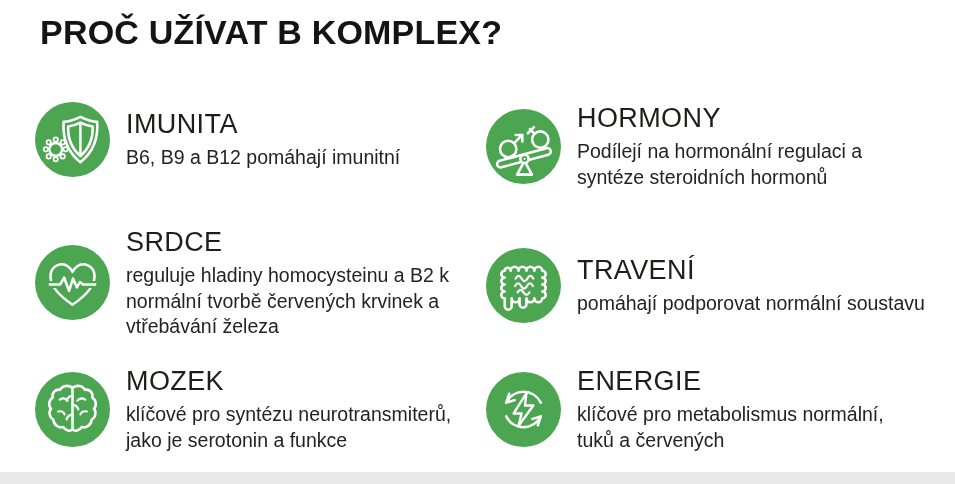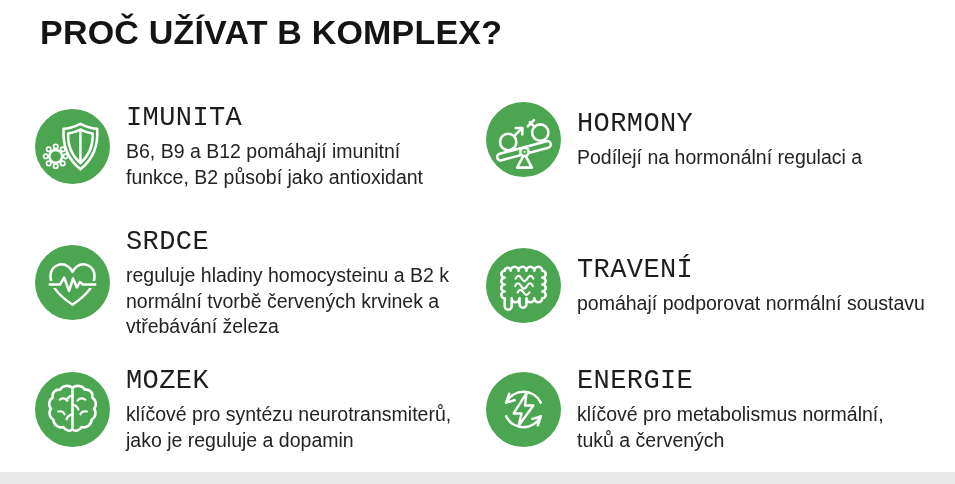--- a/index.html
+++ b/index.html
@@ -45,21 +45,21 @@
     width:75px;height:75px;flex:0 0 75px;
     border-radius:50%;
     background:var(--accent-green);
   }
   .icon-circle svg{width:100%;height:100%;display:block;}
   .gfill{fill:var(--accent-green);}
   .txt{display:block;}
   .hd{
     font-size:27px;line-height:33px;font-weight:500;
     letter-spacing:.4px;color:var(--heading-text);
-    margin-bottom:4px;white-space:nowrap;font-family:Liberation Mono, monospace;
+    margin-bottom:4px;white-space:nowrap;
   }
   .ln{
     font-size:19.5px;line-height:25.5px;font-weight:400;
     color:var(--body-text);white-space:nowrap;
   }
 </style>
 </head>
 <body>
 
 <div class="canvas">
@@ -81,21 +81,20 @@
             <circle class="gfill" cx="13.9" cy="40.9" r="2.2"></circle>
           <circle class="gfill" cx="21" cy="38" r="2.2"></circle>
             <circle class="gfill" cx="28.1" cy="40.9" r="2.2"></circle>
         </g>
         <circle class="gfill" cx="21" cy="48" r="6.5" stroke-width="2.4"></circle>
       </svg>
     </div>
     <div class="txt">
       <div class="hd">IMUNITA</div>
       <div class="ln">B6, B9 a B12 pomáhají imunitní</div>
-      <div class="ln">funkce, B2 působí jako antioxidant</div>
     </div>
   </div>
 
   <div class="item col-r" id="item-hormony">
     <div class="icon-circle">
       <svg viewBox="0 0 76 76" stroke="#fff" fill="none" stroke-width="2.6" stroke-linecap="round" stroke-linejoin="round">
         <path d="M39 52.5 L31.5 66.5 L46.5 66.5 Z"></path>
         <rect class="gfill" x="10.5" y="46" width="56" height="6.8" rx="3.4" transform="rotate(-15 38.5 49.4)"></rect>
         <circle class="gfill" cx="39" cy="50.5" r="4.2"></circle>
         <circle cx="39" cy="50.5" r="1.1" fill="#fff" stroke="none"></circle>
@@ -103,20 +102,21 @@
         <line x1="28.5" y1="34.5" x2="36.5" y2="26.5"></line>
         <polyline points="30,26.3 36.8,26.3 36.8,33"></polyline>
         <circle cx="55" cy="31" r="8.3"></circle>
         <line x1="49" y1="25" x2="44.5" y2="20.5"></line>
         <line x1="42.4" y1="24.6" x2="48.6" y2="18.4"></line>
       </svg>
     </div>
     <div class="txt">
       <div class="hd">HORMONY</div>
       <div class="ln">Podílejí na hormonální regulaci a</div>
+      <div class="ln">syntéze steroidních hormonů</div>
     </div>
   </div>
 
   <div class="item col-l" id="item-srdce">
     <div class="icon-circle">
       <svg viewBox="0 0 76 76" stroke="#fff" fill="none" stroke-width="2.6" stroke-linecap="round" stroke-linejoin="round">
         <path d="M38 60.5 C22.5 50 14 38.5 16 28.5 C17.8 20.5 27 17 33.5 21.8 C35.5 23.3 37 25.4 38 27.3 C39 25.4 40.5 23.3 42.5 21.8 C49 17 58.2 20.5 60 28.5 C62 38.5 53.5 50 38 60.5 Z"></path>
         <polyline points="15,40 25.5,40 29.5,33 34.5,46.5 38.5,34 42.5,43 45.5,37.5 48.5,40 61,40" stroke="var(--accent-green)" stroke-width="7"></polyline>
         <polyline points="15,40 25.5,40 29.5,33 34.5,46.5 38.5,34 42.5,43 45.5,37.5 48.5,40 61,40"></polyline>
       </svg>
@@ -161,21 +161,21 @@
         <path d="M38 43 q-5 1 -6 5" stroke-width="2.2"></path>
         <path d="M25 28 q5 -3 8 1" stroke-width="2.2"></path>
         <path d="M51 28 q-5 -3 -8 1" stroke-width="2.2"></path>
         <path d="M23.5 40 q5 -1 6.5 3" stroke-width="2.2"></path>
         <path d="M52.5 40 q-5 -1 -6.5 3" stroke-width="2.2"></path>
       </svg>
     </div>
     <div class="txt">
       <div class="hd">MOZEK</div>
       <div class="ln">klíčové pro syntézu neurotransmiterů,</div>
-      <div class="ln">jako je reguluje a dopamin</div>
+      <div class="ln">jako je serotonin a funkce</div>
     </div>
   </div>
 
   <div class="item col-r" id="item-energie">
     <div class="icon-circle">
       <svg viewBox="0 0 76 76" stroke="#fff" fill="none" stroke-width="2.6" stroke-linecap="round" stroke-linejoin="round">
         <path d="M20.5 31 A19.5 19.5 0 0 1 55.5 31"></path>
         <polyline points="23.5,22 20.5,31 29,28.5"></polyline>
         <path d="M55.5 45 A19.5 19.5 0 0 1 20.5 45"></path>
         <polyline points="52.5,54 55.5,45 47,47.5"></polyline>

